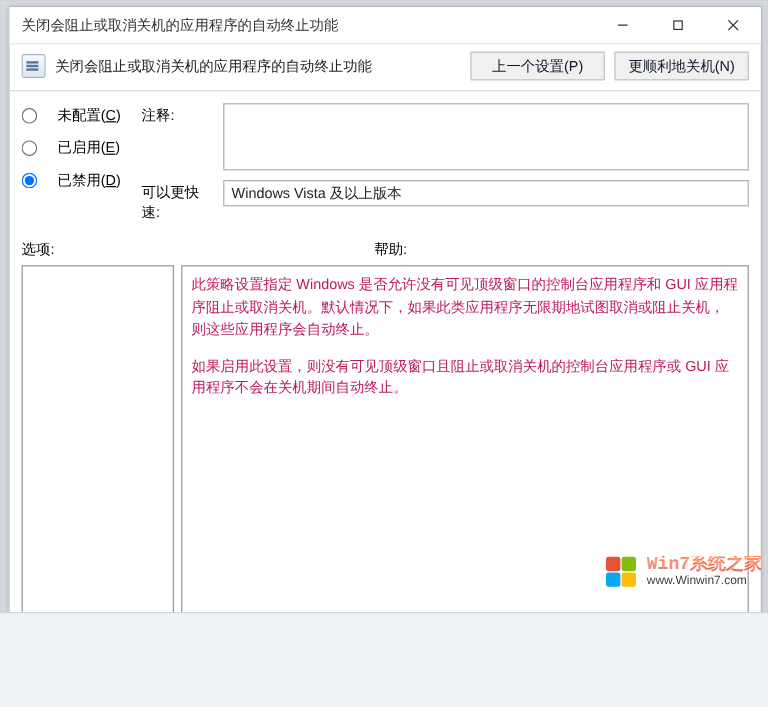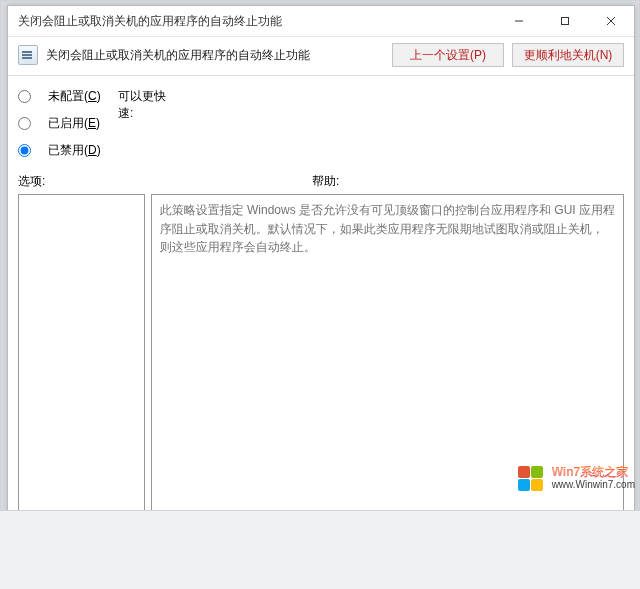--- a/index.html
+++ b/index.html
@@ -89,21 +89,21 @@
   }
   .nav-buttons {
     display: flex;
     gap: 8px;
   }
   .nav-btn {
     min-width: 90px;
     height: 22px;
     padding: 0 10px;
     font-size: 12px;
-    color: #b91c1c;
+    color: #0f172a;
     background: #f0f0f0;
     border: 1px solid #c4c4c4;
     border-radius: 0;
     display: flex;
     align-items: center;
     justify-content: center;
   }
 
   
   .body {
@@ -202,21 +202,21 @@
     overflow: auto;
   }
   .panel.left {
     width: 48%;
   }
   .panel.right {
     flex: 1 1 auto;
     padding: 6px 8px;
     font-size: 12px;
     line-height: 1.55;
-    color: #737373;
+    color: #be185d;
   }
   .panel.right p { margin: 0 0 12px 0; }
 
   
   .footer {
     height: 38px;
     border-top: 1px solid #dcdcdc;
     display: flex;
     align-items: center;
     justify-content: flex-end;
@@ -255,24 +255,25 @@
     position: relative;
   }
   .wm-logo .q {
     position:absolute; width:12px; height:12px; border-radius:2px;
   }
   .wm-logo .q1{left:0;top:0;background:#e04b2a;}
   .wm-logo .q2{left:13px;top:0;background:#7fba00;}
   .wm-logo .q3{left:0;top:13px;background:#00a4ef;}
   .wm-logo .q4{left:13px;top:13px;background:#ffb900;}
   .wm-text { display:flex; flex-direction:column; line-height:1.1;}
-  .wm-cn { font-size:12px; font-weight:600;
+  .wm-cn { font-size:15px; font-weight:600;
     background: linear-gradient(#ff6a1d,#e01b1b);
     -webkit-background-clip: text; background-clip:text; color:transparent;
     text-shadow: 0 1px 0 rgba(255,255,255,.4);
+    font-family: Liberation Mono, monospace;
   }
   .wm-en { font-size:10px; color:#333; }
 </style>
 </head>
 <body>
 
 <div class="stage">
   <div class="window">
 
     <div class="titlebar">
@@ -320,34 +321,40 @@
             <span><span>已启用</span>(<span class="accel">E</span>)</span>
           </label>
           <label class="radio">
             <input type="radio" name="state" checked="" style="">
             <span><span>已禁用</span>(<span class="accel">D</span>)</span>
           </label>
         </div>
 
         <div class="fields">
           <div class="field-row">
+            <div class="field-label">注释:</div>
+            <textarea class="comment-box" value="" style=""></textarea>
+          </div>
+          <div class="field-row">
             <div class="field-label">可以更快速:</div>
+            <div class="platform-box">Windows Vista 及以上版本</div>
           </div>
         </div>
       </div>
 
       <div class="mid-labels">
         <div class="mid-left">选项:</div>
         <div class="mid-right">帮助:</div>
       </div>
 
       <div class="panels">
         <div class="panel left"></div>
         <div class="panel right">
           <p>此策略设置指定 Windows 是否允许没有可见顶级窗口的控制台应用程序和 GUI 应用程序阻止或取消关机。默认情况下，如果此类应用程序无限期地试图取消或阻止关机，则这些应用程序会自动终止。</p>
+          <p>如果启用此设置，则没有可见顶级窗口且阻止或取消关机的控制台应用程序或 GUI 应用程序不会在关机期间自动终止。</p>
         </div>
       </div>
     </div>
 
     <div class="footer">
       <div class="btn">
         <span>确定</span>
       </div>
       <div class="btn">
         <span>取消</span>

